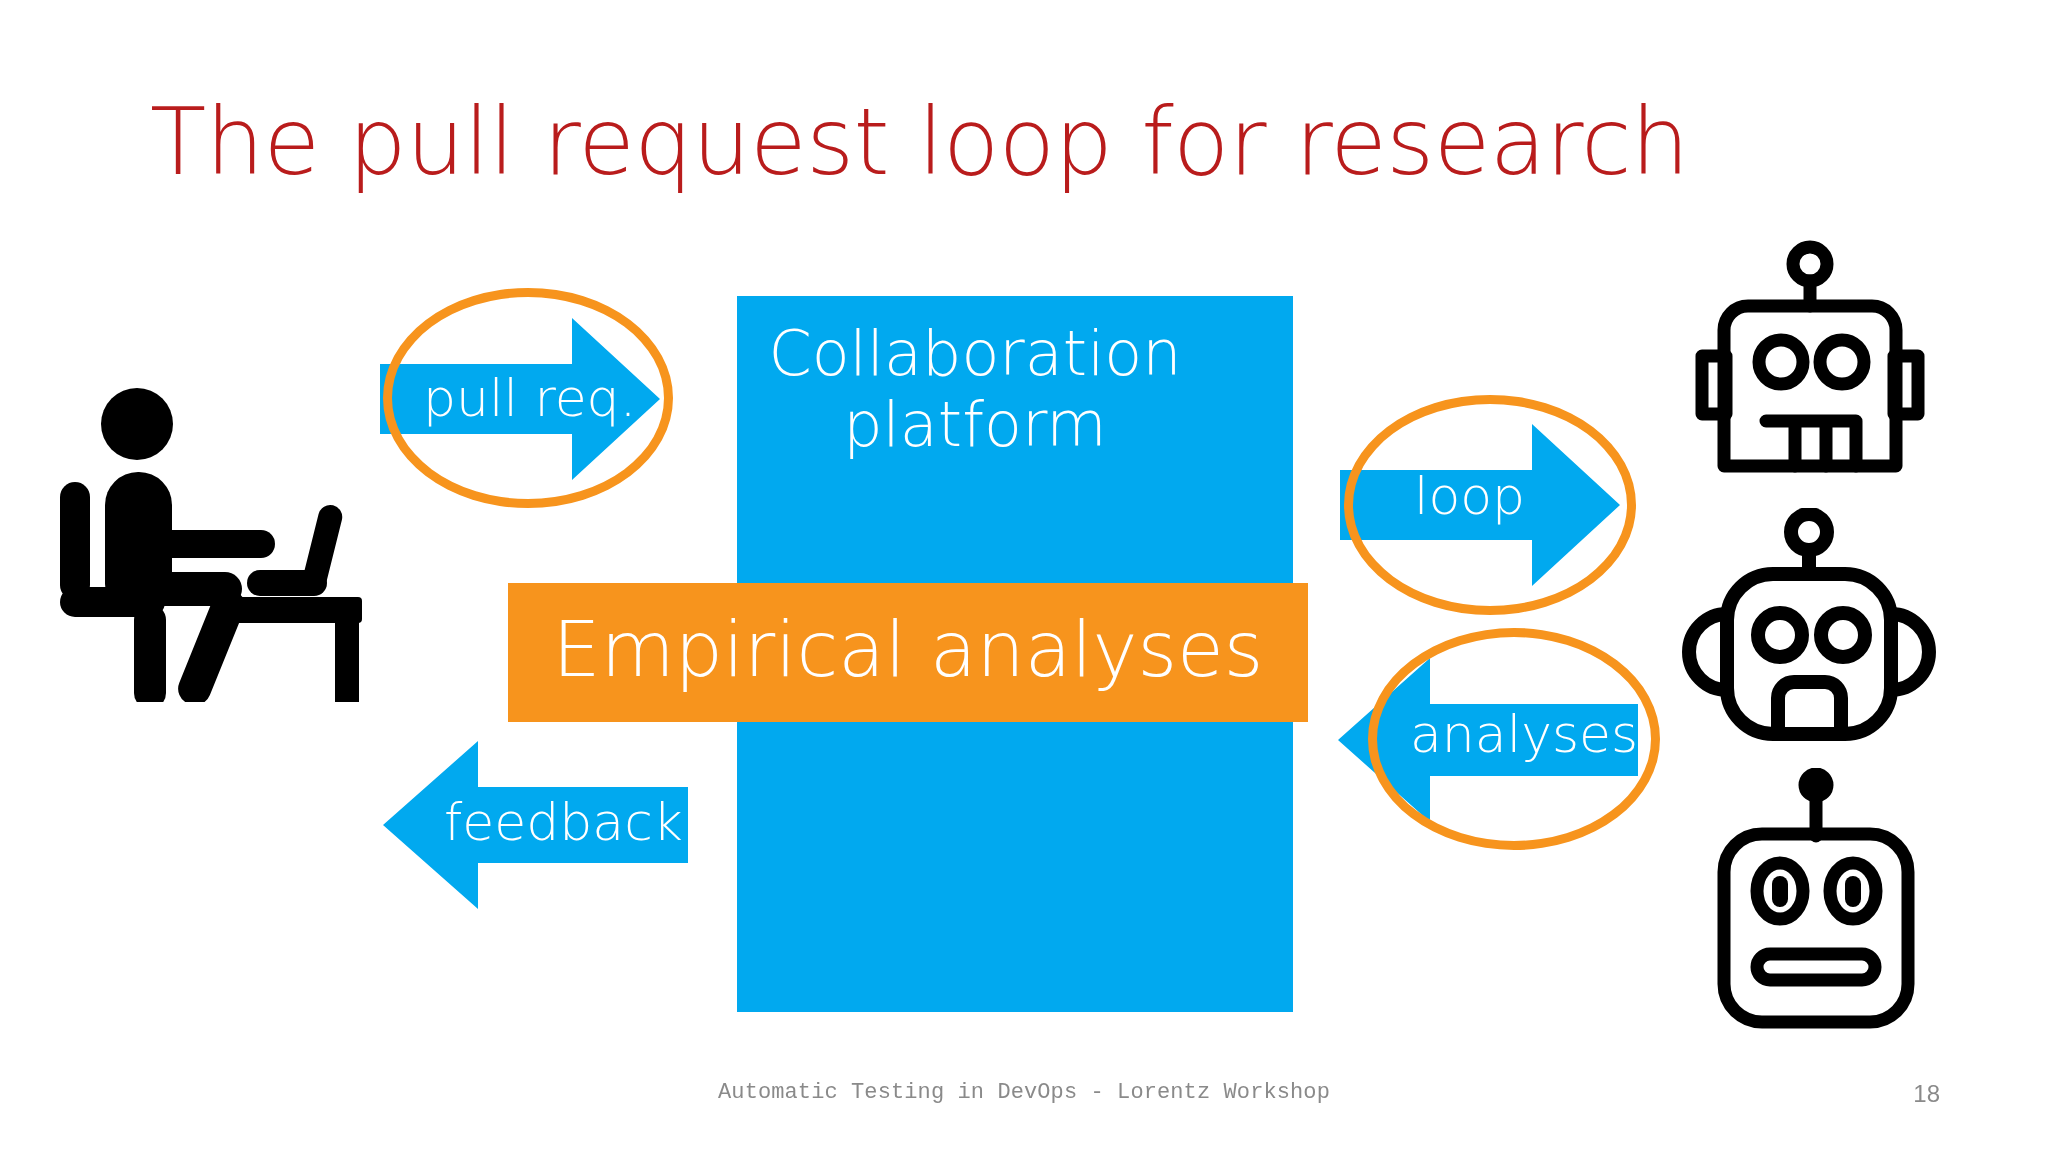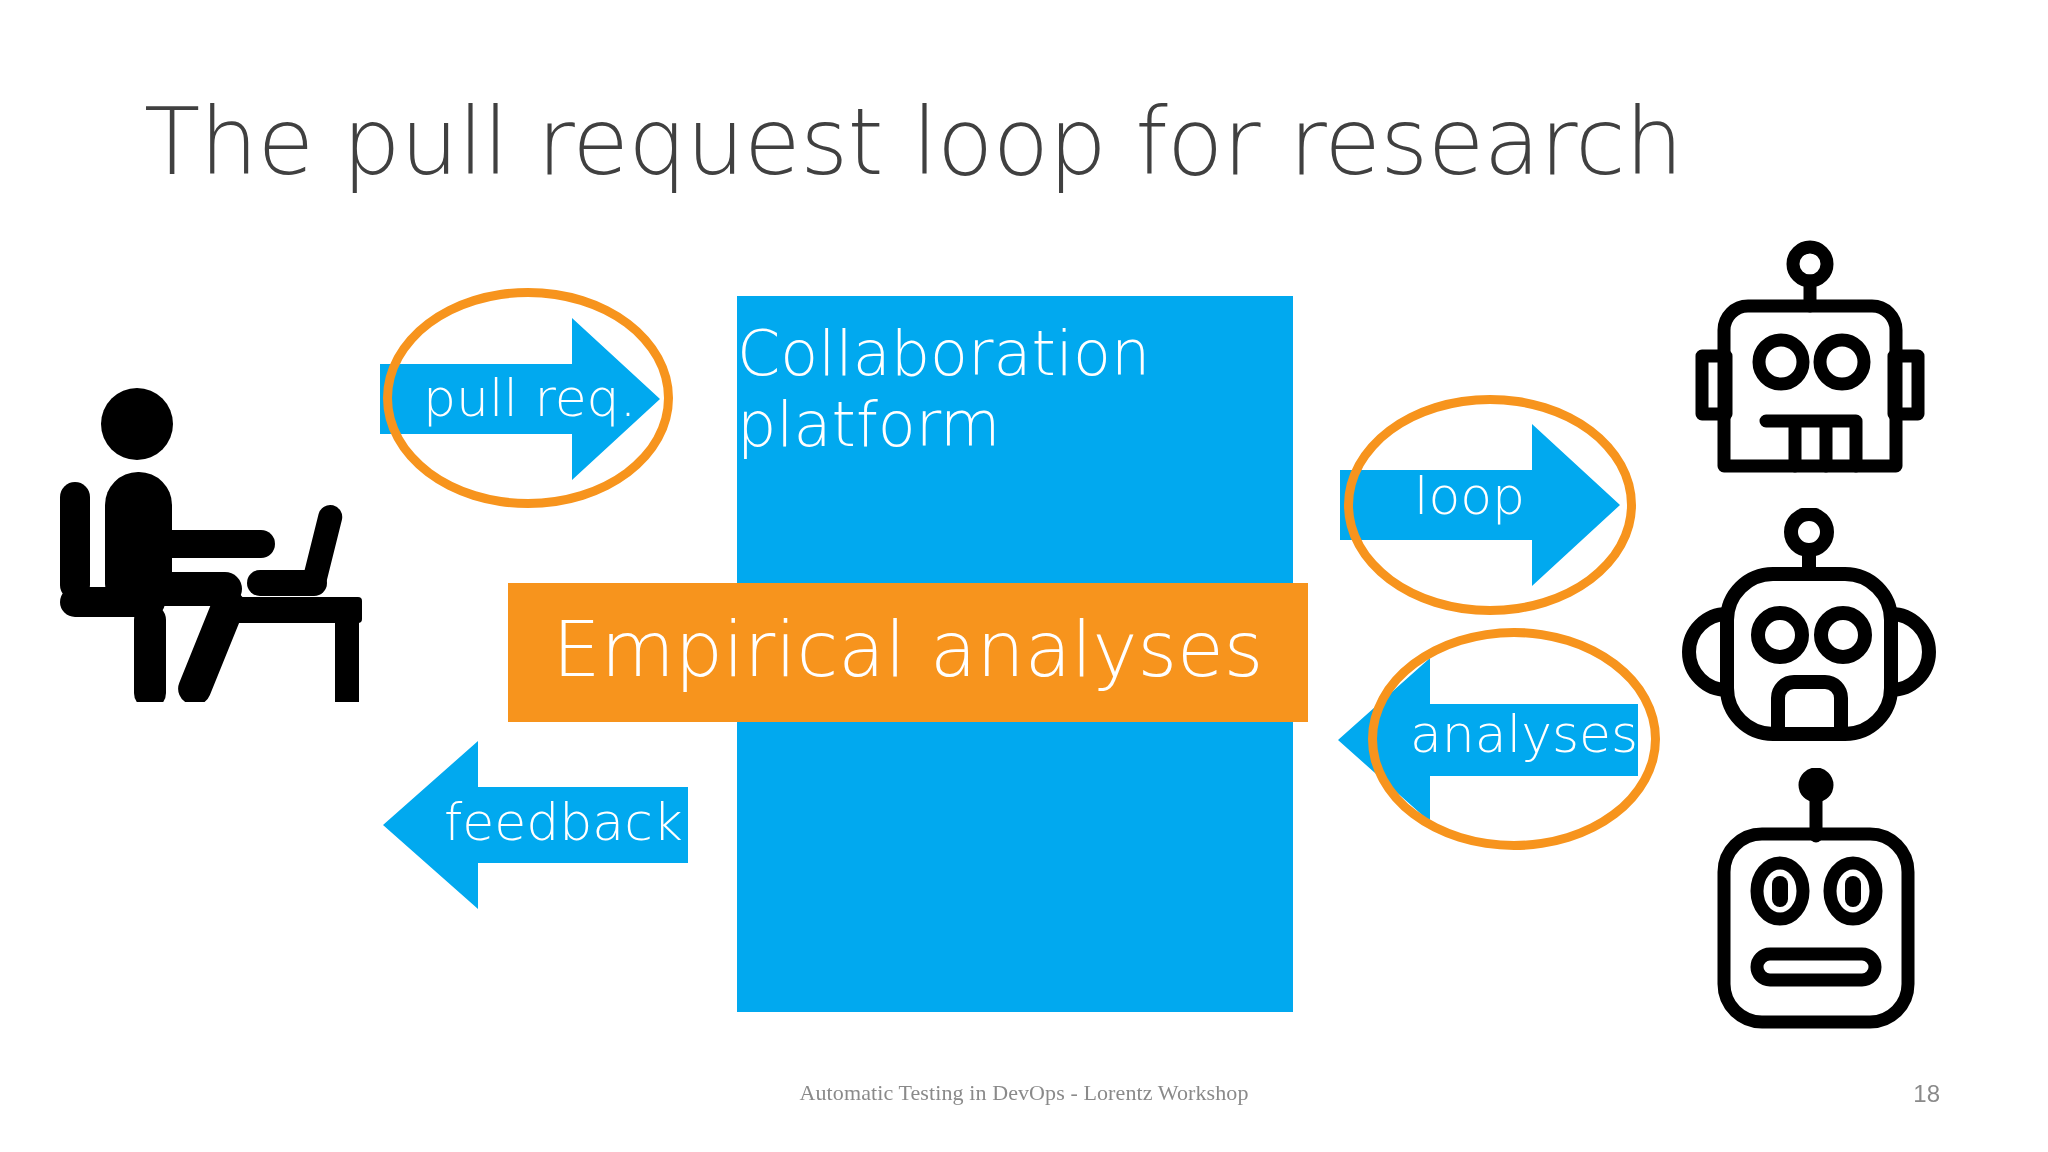--- a/index.html
+++ b/index.html
@@ -16,47 +16,47 @@
   #slide {
     position: relative;
     width: 2048px;
     height: 1152px;
     background: #ffffff;
   }
 
   
   #slide-title {
     position: absolute;
-    left: 144px;
+    left: 150px;
     top: 95px;
     width: 1760px;
     font-family: "DejaVu Sans", sans-serif;
     font-weight: 300;
     font-size: 92px;
     line-height: 1.05;
     letter-spacing: -0.5px;
-    color: #404040;
+    color: #b91c1c;
     white-space: nowrap;
   }
 
   
   #platform-box {
     position: absolute;
     left: 737px;
     top: 296px;
     width: 556px;
     height: 716px;
     background: #01A9EF;
   }
   #platform-label {
     position: absolute;
     left: 737px;
     top: 318px;
     width: 476px;
-    text-align: left;
+    text-align: center;
     color: #ffffff;
     font-family: "DejaVu Sans", sans-serif;
     font-weight: 300;
     font-size: 62px;
     line-height: 1.15;
   }
 
   
   #empirical-band {
     position: absolute;
@@ -136,21 +136,21 @@
   #robot-3 { left: 1700px; top: 768px; width: 232px; height: 276px; }
 
   
   #footer-text {
     position: absolute;
     left: 0;
     top: 1080px;
     width: 2048px;
     text-align: center;
     color: #8a8a8a;
-    font-family: Liberation Serif, serif;
+    font-family: Liberation Mono, monospace;
     font-size: 22px;
     letter-spacing: 0.1px;
   }
   #page-number {
     position: absolute;
     left: 1860px;
     top: 1080px;
     width: 80px;
     text-align: right;
     color: #8a8a8a;

